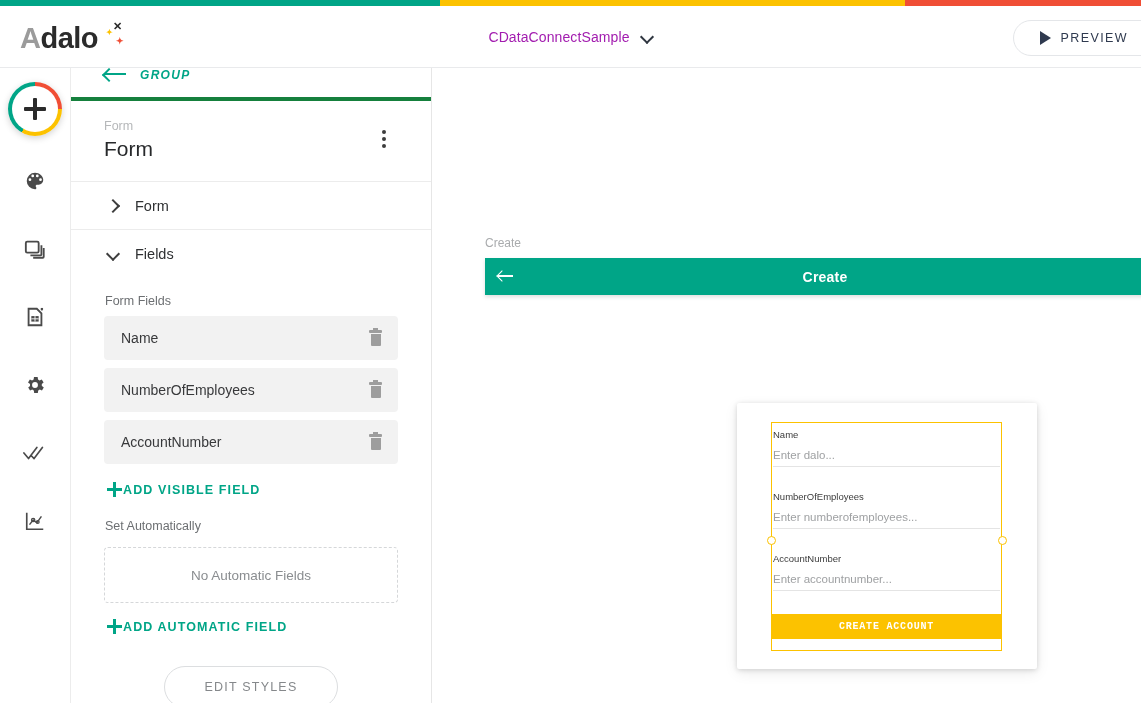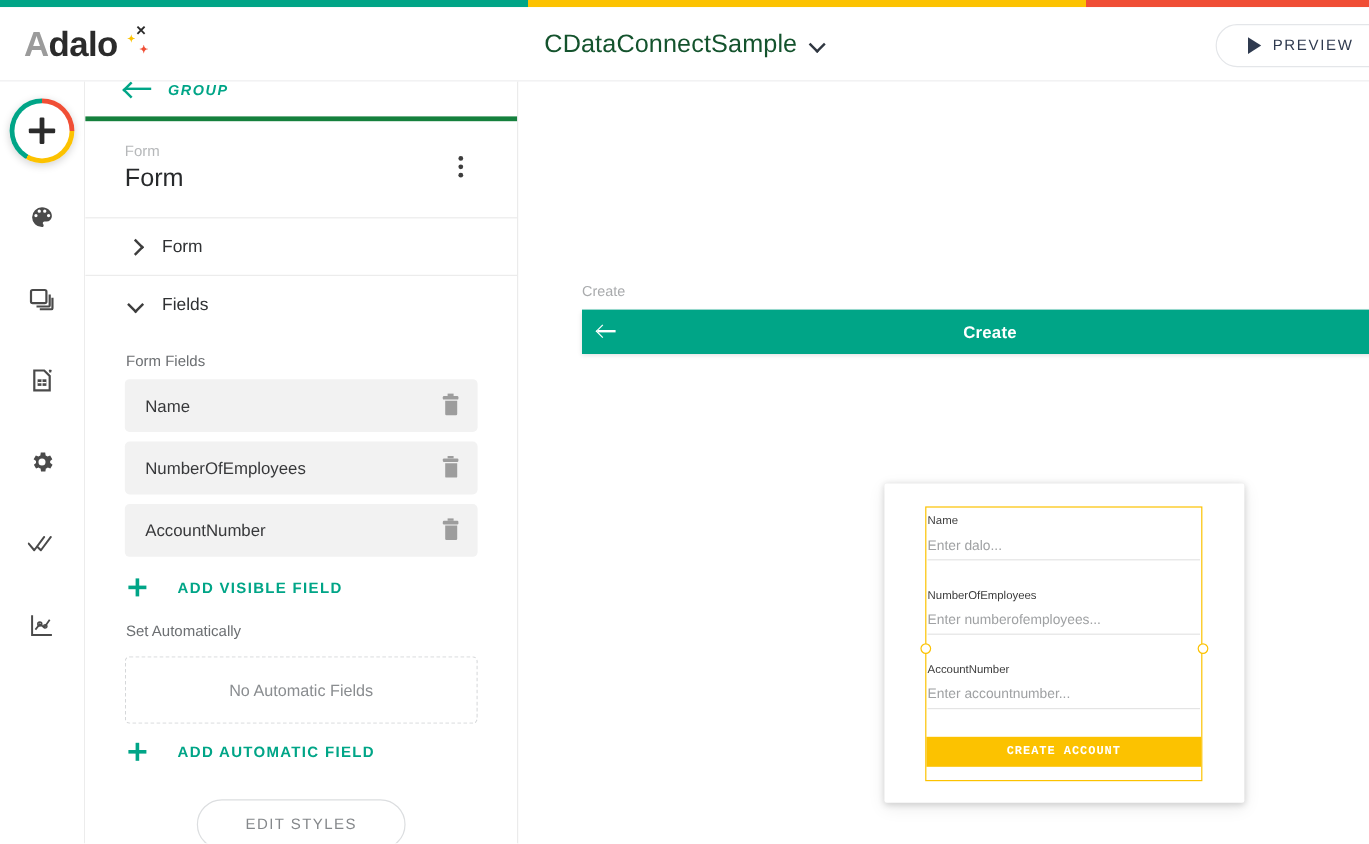--- a/index.html
+++ b/index.html
@@ -31,21 +31,21 @@
   .logo-a { color: #9b9b9b; }
   .spark { position: absolute; font-weight: 700; line-height: 1; }
   .spark.s1 { left: 93px; top: 3px;  font-size: 11px; color: #2b2b2b; }
   .spark.s2 { left: 86px; top: 11px; font-size:  8px; color: #fcc200; }
   .spark.s3 { left: 96px; top: 19px; font-size:  9px; color: #f04e35; }
 
   .proj-title-wrap {
     position: absolute; left: 0; right: 0; top: 0; height: 62px;
     display: flex; align-items: center; justify-content: center; gap: 12px;
   }
-  .proj-title { font-size: 21px; color: #14532d; letter-spacing: .1px; }
+  .proj-title { font-size: 14px; color: #a21caf; letter-spacing: .1px; }
   .caret-down { width: 11px; height: 11px; position: relative; }
   .caret-down::after {
     content: ""; position: absolute; left: 0; top: 0;
     width: 8px; height: 8px; border-right: 2px solid #2f3640; border-bottom: 2px solid #2f3640;
     transform: rotate(45deg);
   }
   .preview-btn {
     position: absolute; right: -20px; top: 14px;
     display: flex; align-items: center; gap: 10px;
     padding: 10px 32px 10px 26px;
@@ -154,21 +154,21 @@
   }
   .trash::after {
     content: ""; position: absolute; top: 4px; left: 1.5px; width: 10px; height: 12px;
     background: #9d9d9d; border-radius: 0 0 1px 1px;
   }
   .trash i {
     position: absolute; top: -2px; left: 4px; width: 5px; height: 2px; background: #9d9d9d;
   }
 
   .add-link {
-    display: flex; align-items: center; gap: 26px; padding: 10px 0 0 36px; cursor: pointer;
+    display: flex; align-items: center; gap: 1px; padding: 10px 0 0 36px; cursor: pointer;
   }
   .plus-sm { position: relative; width: 15px; height: 15px; }
   .plus-sm::before, .plus-sm::after { content: ""; position: absolute; background: #00a587; }
   .plus-sm::before { left: 6px; top: 0; width: 3px; height: 15px; }
   .plus-sm::after  { top: 6px; left: 0; height: 3px; width: 15px; }
   .add-link-label { font-size: 12.5px; font-weight: 700; letter-spacing: 1.1px; color: #00a587; }
 
   .empty-box {
     margin: 6px 33px 0 33px; height: 56px; border: 1px dashed #d5d7d9; border-radius: 4px;
     display: flex; align-items: center; justify-content: center;

